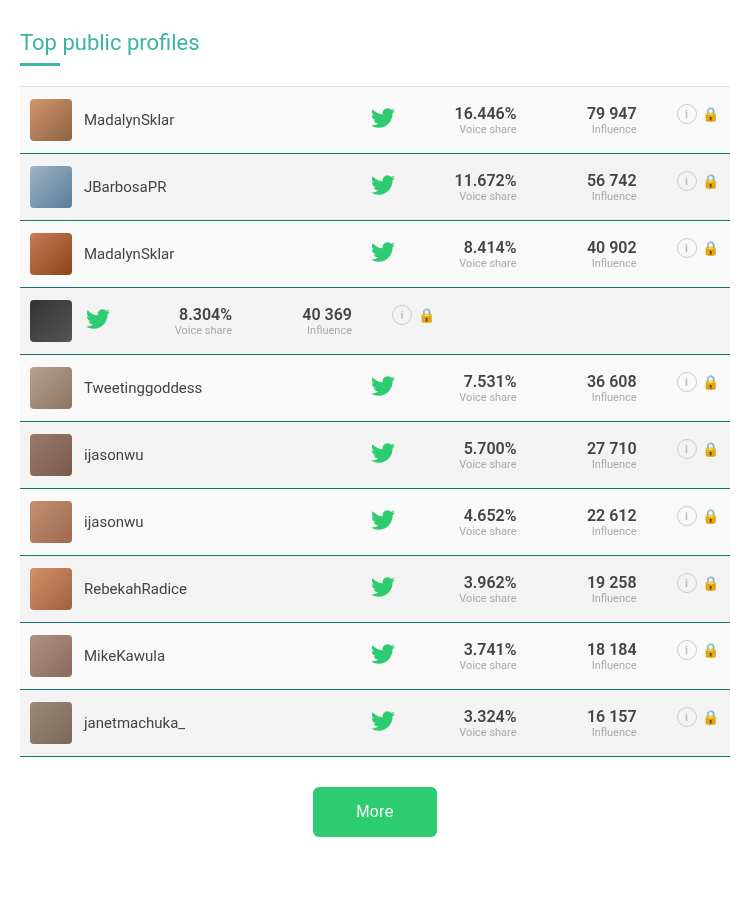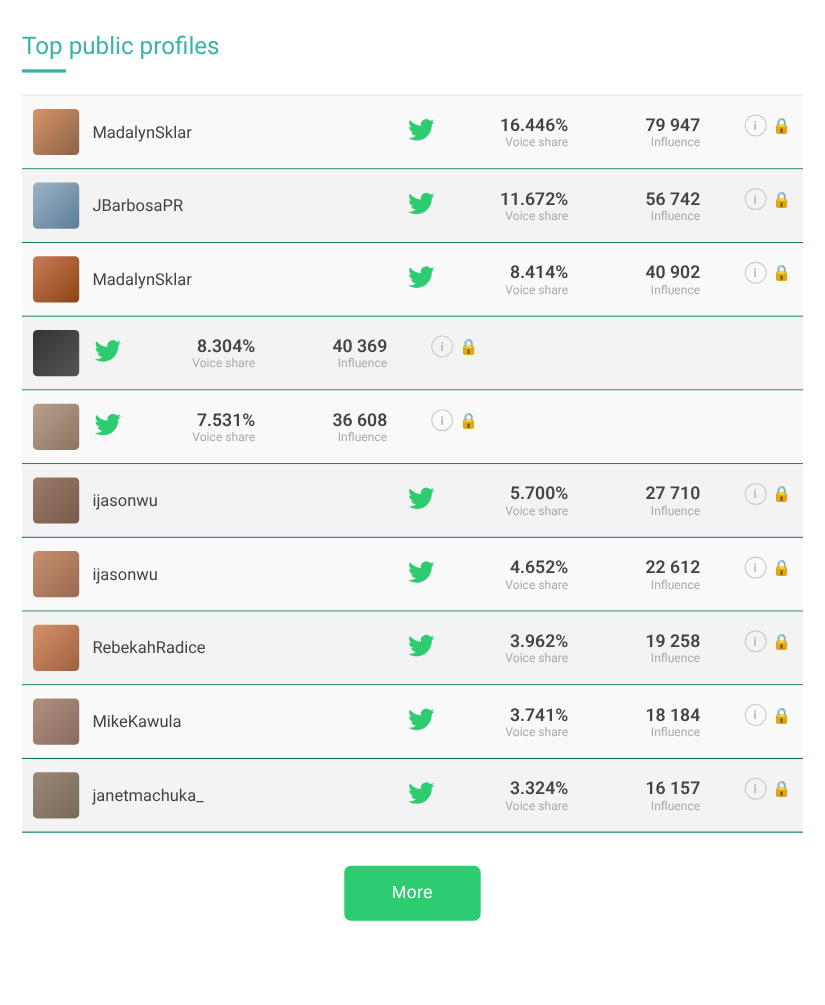--- a/index.html
+++ b/index.html
@@ -259,20 +259,21 @@
         <span class="stat-label">Influence</span>
       </div>
       <div class="icons-group">
         <div class="icon-circle">i</div>
         <span class="icon-lock">🔒</span>
       </div>
     </div>
   </div>
     <div class="profile-row">
     <div class="avatar av-5"></div>
+    <span class="profile-name">Tweetinggoddess</span>
     <div class="twitter-icon">
       <svg class="twitter-bird" viewBox="0 0 24 24" xmlns="http://www.w3.org/2000/svg">
         <path d="M23.954 4.569a10 10 0 01-2.825.775 4.958 4.958 0 002.163-2.723 9.99 9.99 0 01-3.127 1.195 4.92 4.92 0 00-8.384 4.482C7.691 8.094 4.066 6.13 1.64 3.161a4.822 4.822 0 00-.666 2.475c0 1.71.87 3.213 2.188 4.096a4.904 4.904 0 01-2.228-.616v.06a4.923 4.923 0 003.946 4.827 4.996 4.996 0 01-2.212.085 4.937 4.937 0 004.604 3.417 9.868 9.868 0 01-6.102 2.105c-.39 0-.779-.023-1.17-.067a13.995 13.995 0 007.557 2.209c9.054 0 13.999-7.496 13.999-13.986 0-.209 0-.42-.015-.63a9.936 9.936 0 002.46-2.548l-.047-.02z"></path>
       </svg>
     </div>
     <div class="stats">
       <div class="stat-block">
         <span class="stat-value">7.531%</span>
         <span class="stat-label">Voice share</span>
       </div>

